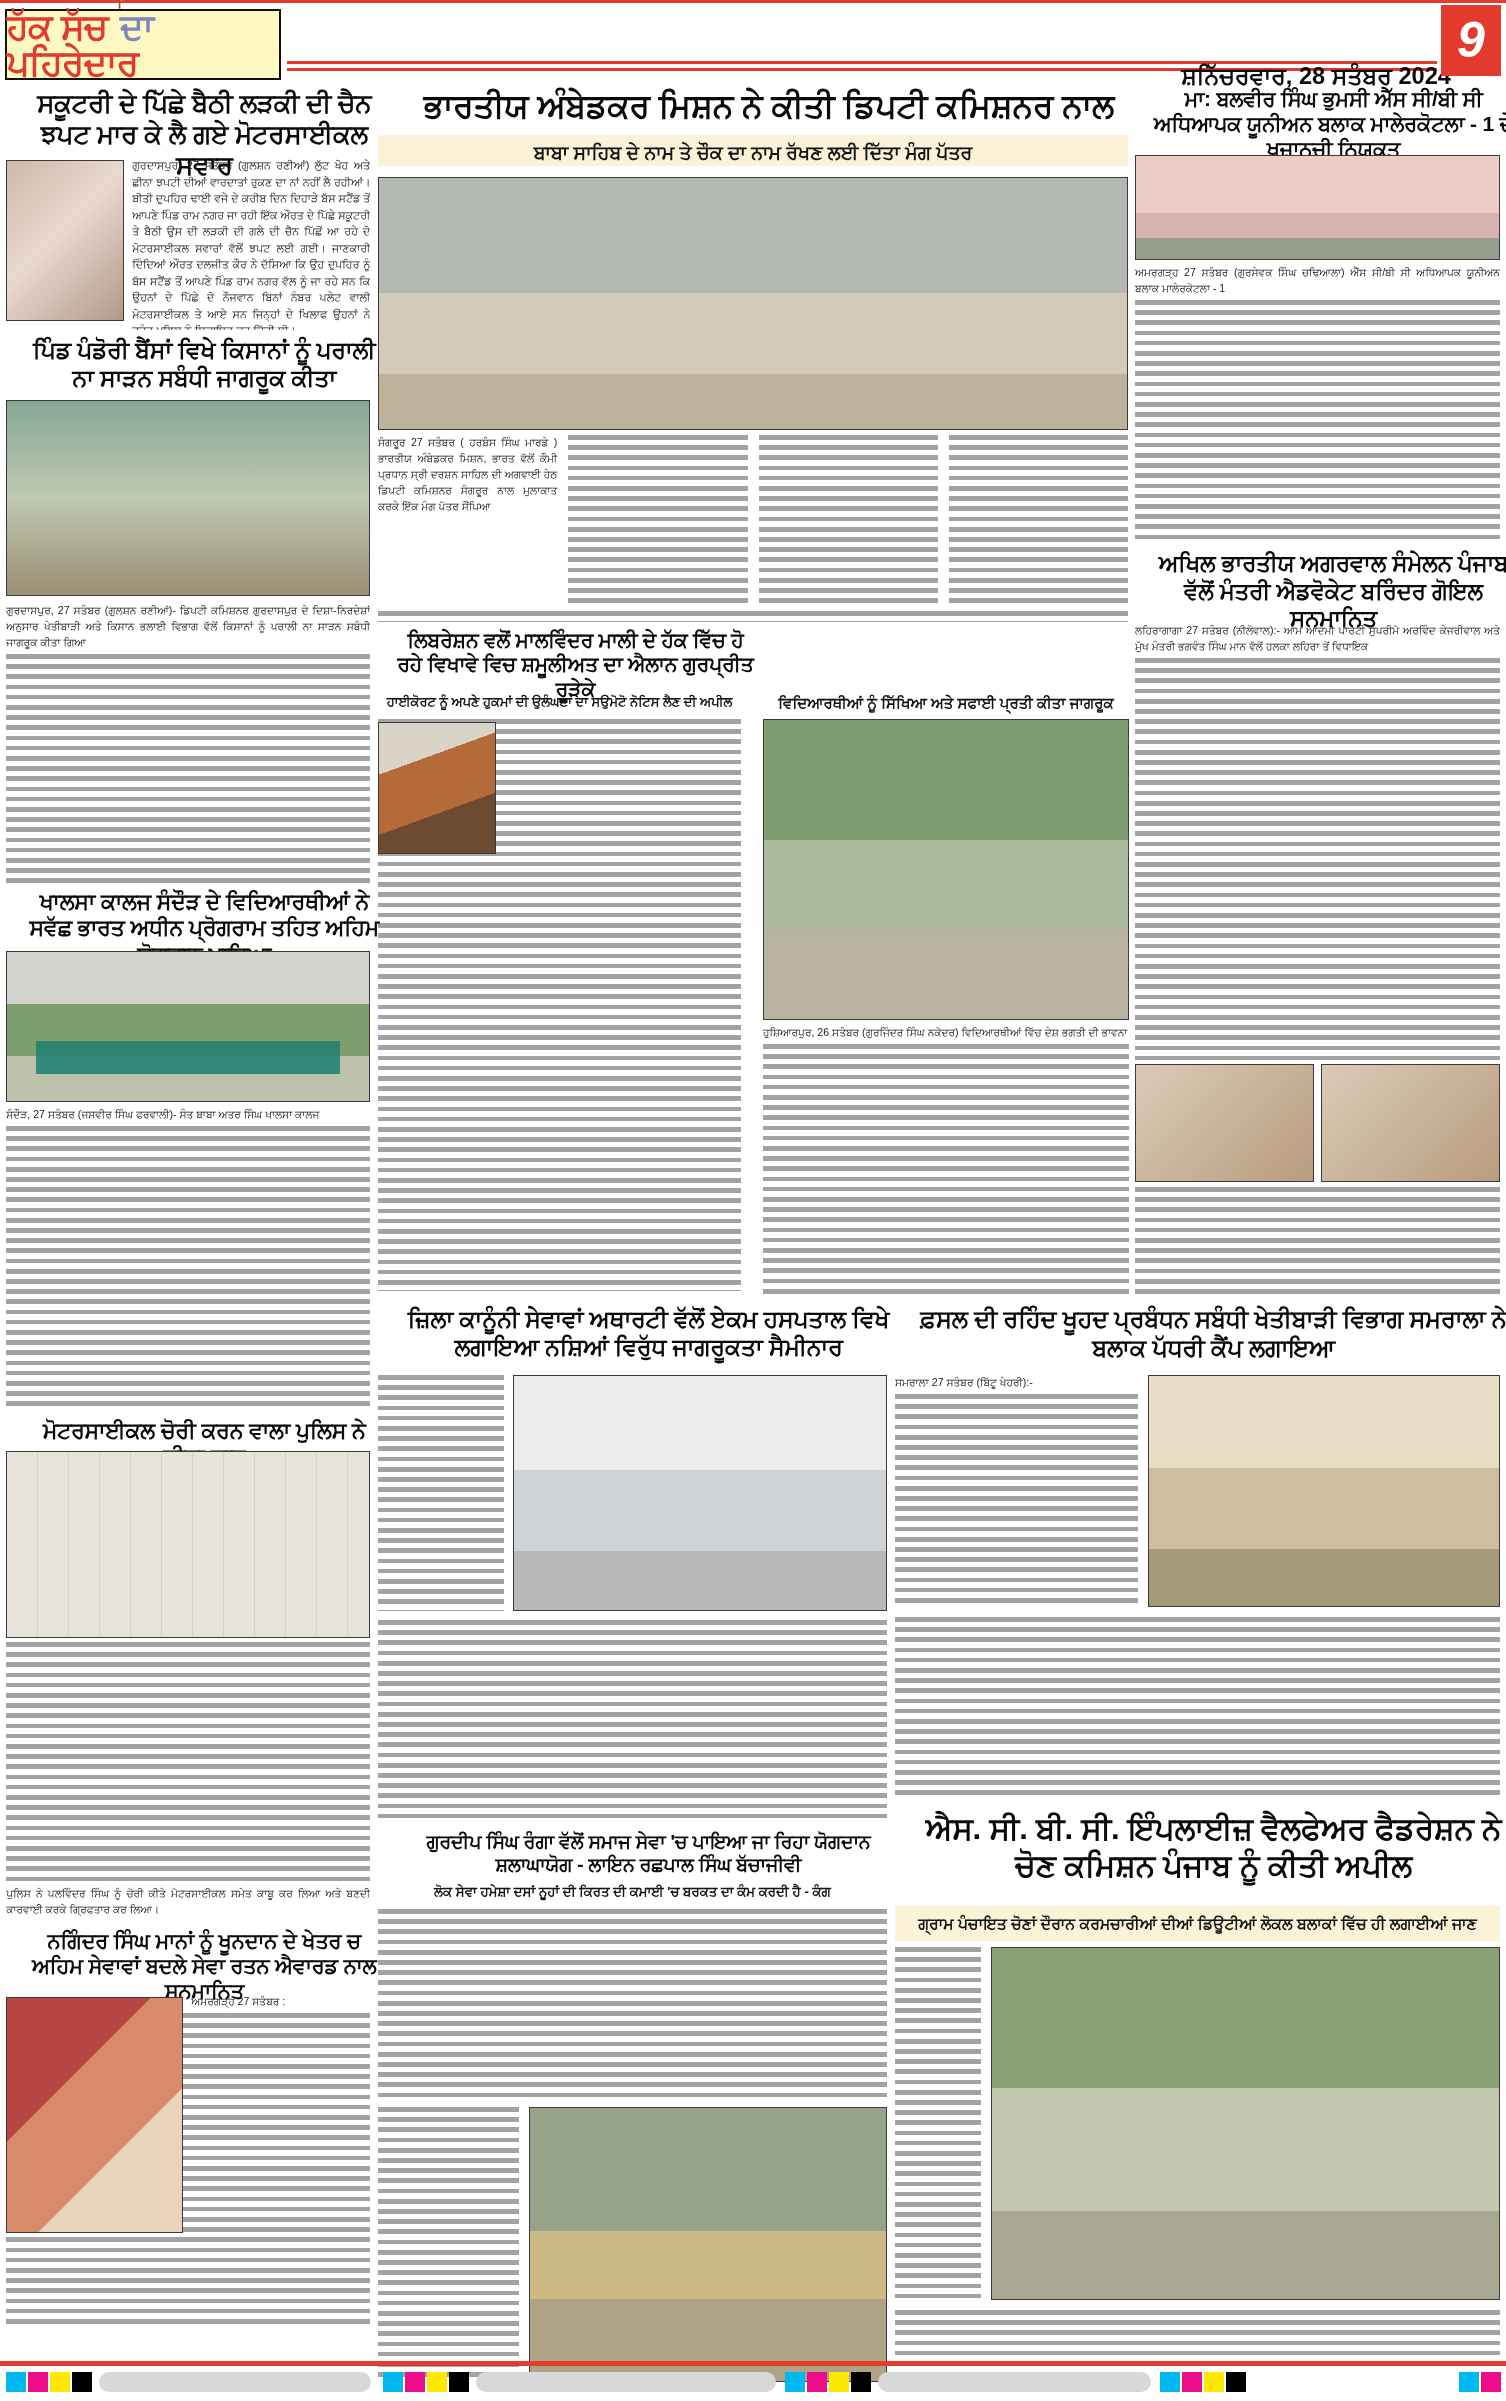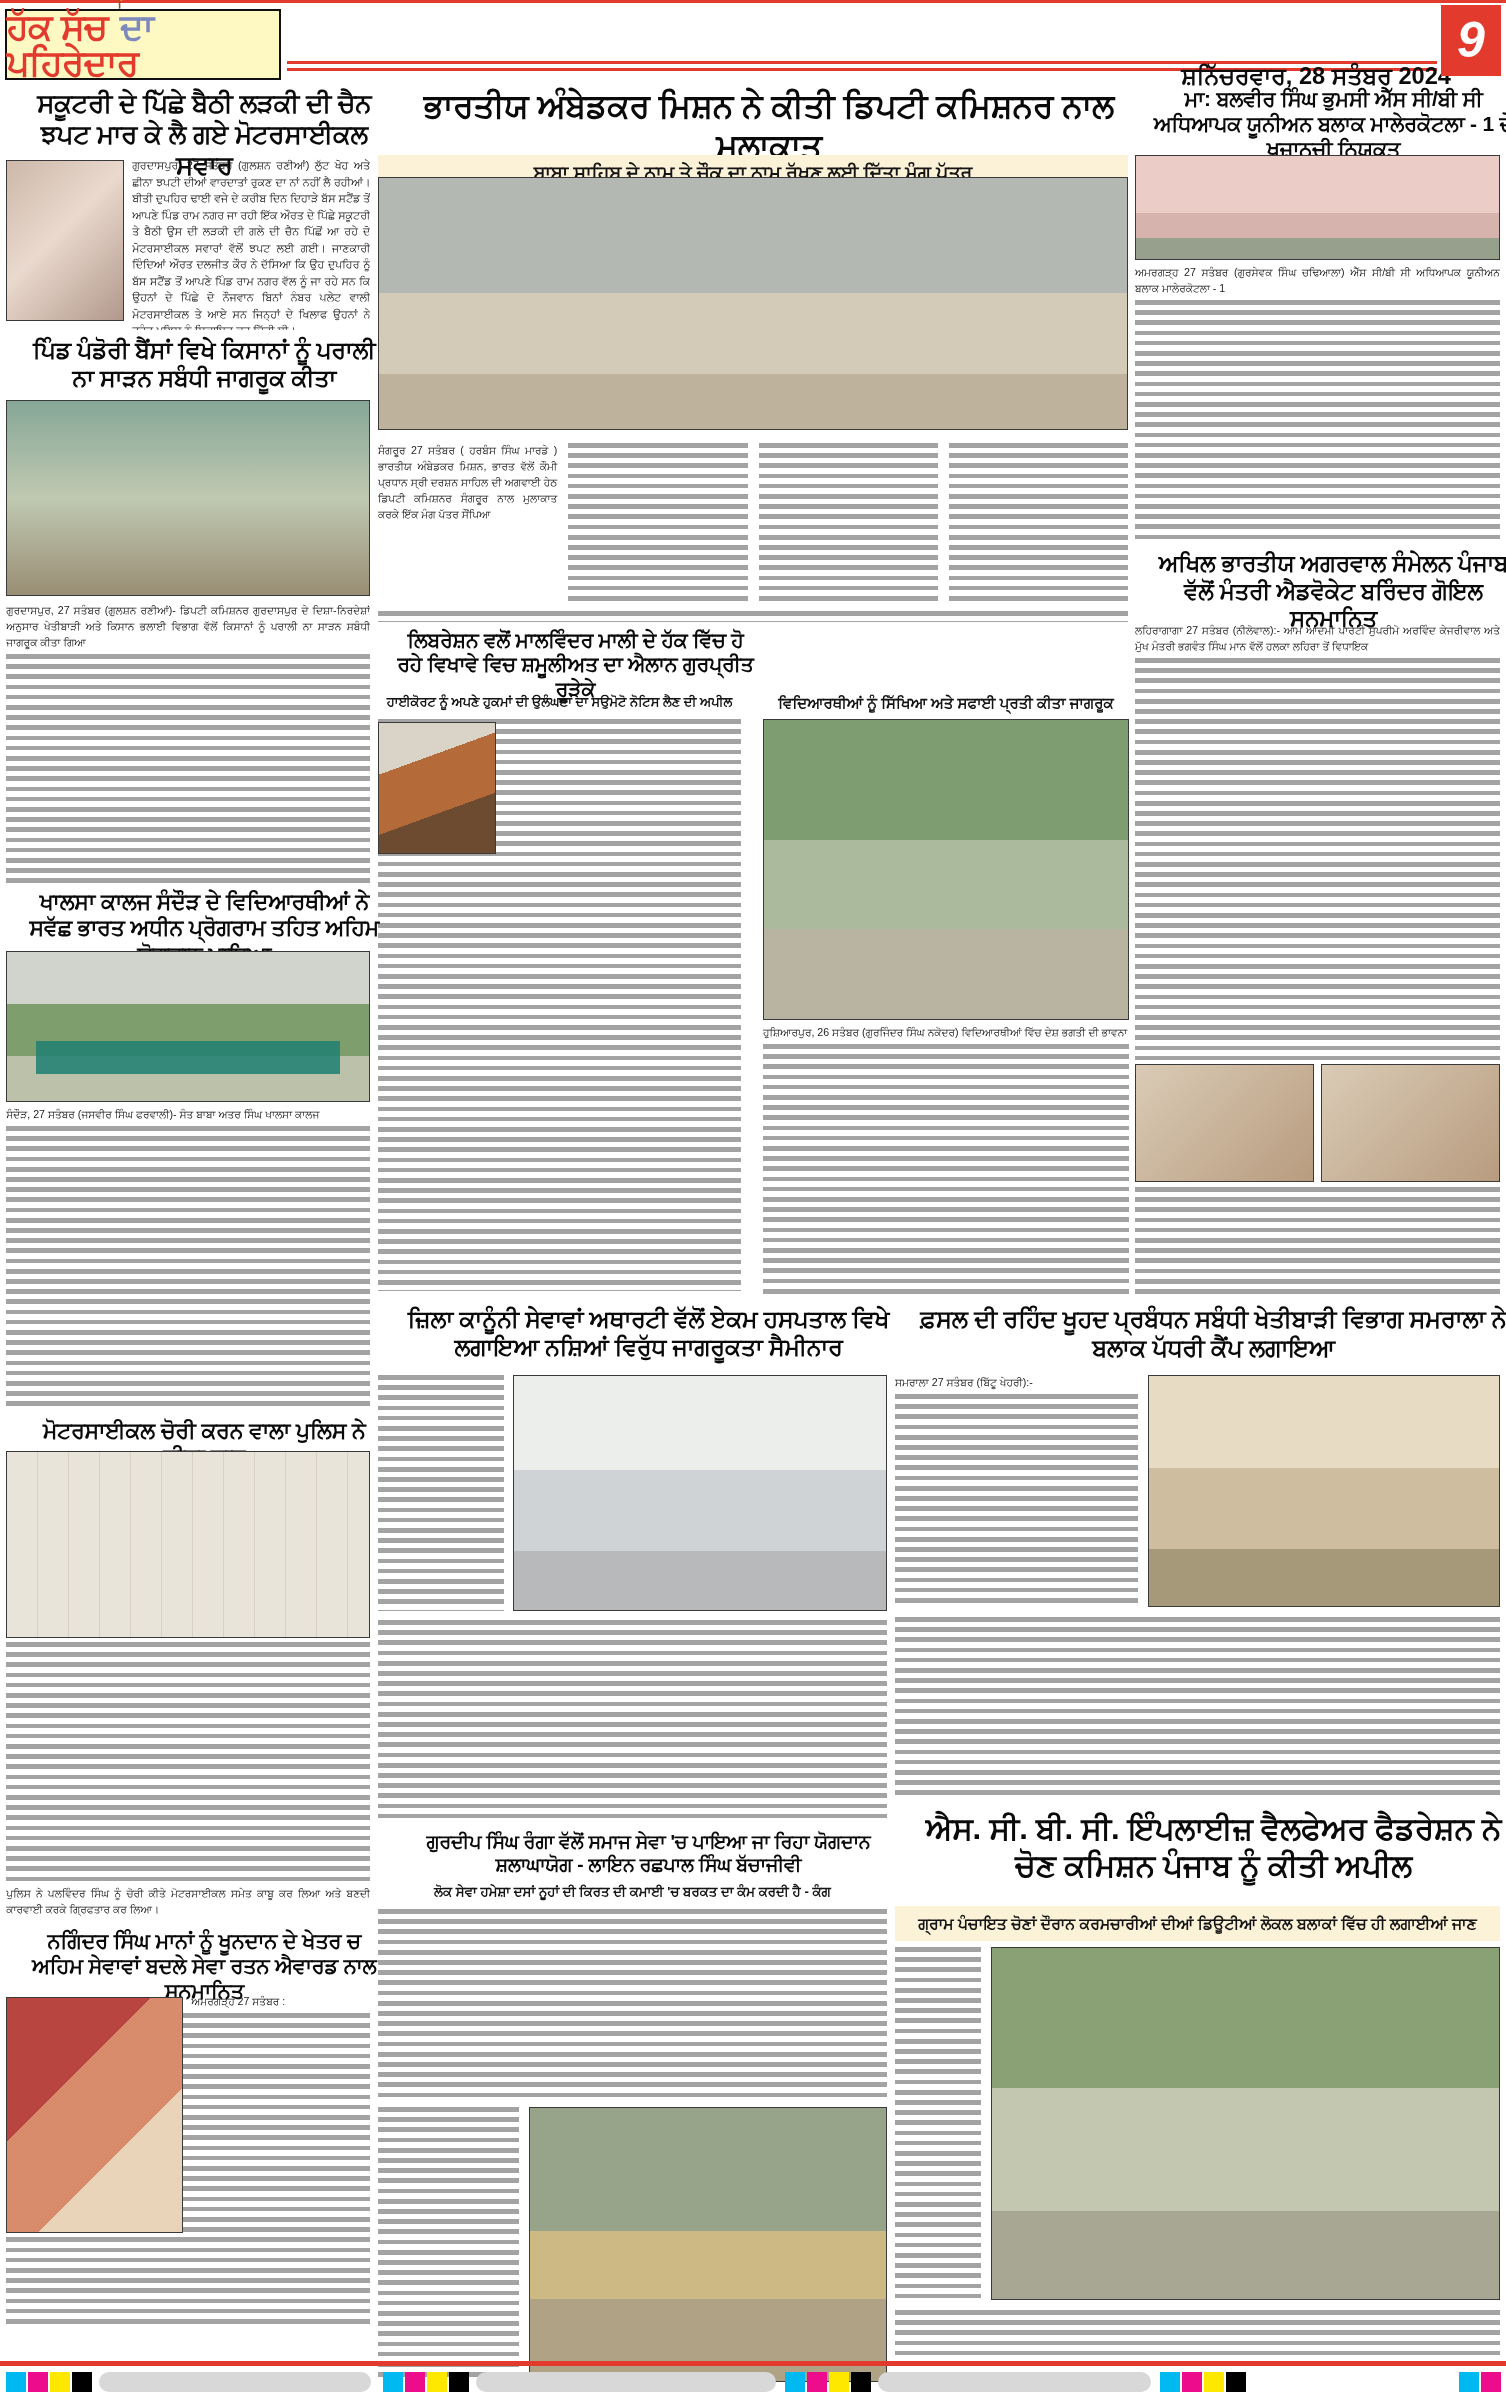--- a/index.html
+++ b/index.html
@@ -8,21 +8,21 @@
   .abs{position:absolute;box-sizing:border-box;}
   .hl{font-weight:bold;color:#0a0a0a;text-align:center;line-height:1.2;letter-spacing:-0.2px;margin-left:16px;}
   .sub{font-weight:bold;text-align:center;color:#141414;}
   .cream{background:#fbf2d8;}
   .body-txt{font-size:10.6px;line-height:1.5;text-align:justify;color:#1c1c1c;
             display:flex;flex-direction:column;overflow:hidden;}
   .body-txt p{margin:0 0 3.1px 0;}
   .sim{flex:1;background-image:repeating-linear-gradient(to bottom,rgba(25,25,25,.40) 0 4.7px,transparent 4.7px 10.2px);}
   .simb{background-image:repeating-linear-gradient(to bottom,rgba(25,25,25,.40) 0 4.7px,transparent 4.7px 10.2px);}
   .simcols{display:flex;gap:11px;}
-  .simcols>div{flex:1;margin-top:8px;}
+  .simcols>div{flex:1;}
   .photo{border:0.8px solid #3a3a3a;box-sizing:border-box;}
   .ph-l{float:left;margin:3.1px 7.9px 4.7px 0;}
   .red{background:#e23b2e;}
   
   .p-woman{background:linear-gradient(135deg,#cdb8aa,#ead9ce 45%,#b2988c);}
   .p-dc{background:linear-gradient(180deg,#b4b8b2 0 46%,#d3cab8 46% 78%,#beb29c 78%);}
   .p-bhumsi{background:linear-gradient(180deg,#ecccc6 0 55%,#d6b3ac 55% 80%,#97a08c 80%);}
   .p-parali{background:linear-gradient(180deg,#86a796,#c0c9b2 50%,#9a8e74);}
   .p-khalsa{background:linear-gradient(180deg,#d0d4cd 0 35%,#7e9e6e 35% 70%,#bcc2aa 70%);}
   .p-natak{background:linear-gradient(180deg,#7e9d71 0 40%,#abb99c 40% 70%,#b9b3a1 70%);}
@@ -104,21 +104,21 @@
   </div>
 
   <div class="abs hl" style="left:6.3px;top:1928px;width:364px;font-size:21px;">ਨਗਿੰਦਰ ਸਿੰਘ ਮਾਨਾਂ ਨੂੰ ਖੂਨਦਾਨ ਦੇ ਖੇਤਰ ਚ ਅਹਿਮ ਸੇਵਾਵਾਂ ਬਦਲੇ ਸੇਵਾ ਰਤਨ ਐਵਾਰਡ ਨਾਲ ਸਨਮਾਨਿਤ</div>
   <div class="abs body-txt" style="left:6.3px;top:1994px;width:364px;height:363px;display:block;">
     <span class="photo p-award ph-l" style="width:177px;height:236px;display:block;"></span>
     <p>ਅਮਰਗੜ੍ਹ 27 ਸਤੰਬਰ :</p>
     <div class="simb" style="height:314px;"></div>
   </div>
 
   <div class="abs hl" style="left:378px;top:86px;width:750px;font-size:33px;">ਭਾਰਤੀਯ ਅੰਬੇਡਕਰ ਮਿਸ਼ਨ ਨੇ ਕੀਤੀ ਡਿਪਟੀ ਕਮਿਸ਼ਨਰ ਨਾਲ ਮੁਲਾਕਾਤ</div>
-  <div class="abs sub cream" style="left:378px;top:135px;width:750px;height:31px;font-size:19px;line-height:36px;margin-top:20px;">ਬਾਬਾ ਸਾਹਿਬ ਦੇ ਨਾਮ ਤੇ ਚੌਕ ਦਾ ਨਾਮ ਰੱਖਣ ਲਈ ਦਿੱਤਾ ਮੰਗ ਪੱਤਰ</div>
+  <div class="abs sub cream" style="left:378px;top:135px;width:750px;height:31px;font-size:19px;line-height:36px;">ਬਾਬਾ ਸਾਹਿਬ ਦੇ ਨਾਮ ਤੇ ਚੌਕ ਦਾ ਨਾਮ ਰੱਖਣ ਲਈ ਦਿੱਤਾ ਮੰਗ ਪੱਤਰ</div>
   <div class="abs photo p-dc" style="left:378px;top:177px;width:750px;height:253px;"></div>
   <div class="abs body-txt" style="left:378px;top:435px;width:750px;height:171px;display:block;">
     <div class="simcols" style="height:100%;">
       <div>
           <p>ਸੰਗਰੂਰ 27 ਸਤੰਬਰ ( ਹਰਬੰਸ ਸਿੰਘ ਮਾਰਡੇ ) ਭਾਰਤੀਯ ਅੰਬੇਡਕਰ ਮਿਸ਼ਨ, ਭਾਰਤ ਵੱਲੋਂ ਕੌਮੀ ਪ੍ਰਧਾਨ ਸ੍ਰੀ ਦਰਸ਼ਨ ਸਾਹਿਲ ਦੀ ਅਗਵਾਈ ਹੇਠ ਡਿਪਟੀ ਕਮਿਸ਼ਨਰ ਸੰਗਰੂਰ ਨਾਲ ਮੁਲਾਕਾਤ ਕਰਕੇ ਇੱਕ ਮੰਗ ਪੱਤਰ ਸੌਂਪਿਆ</p>
         </div>
       <div class="simb"></div>
       <div class="simb"></div>
       <div class="simb"></div>
     </div>

